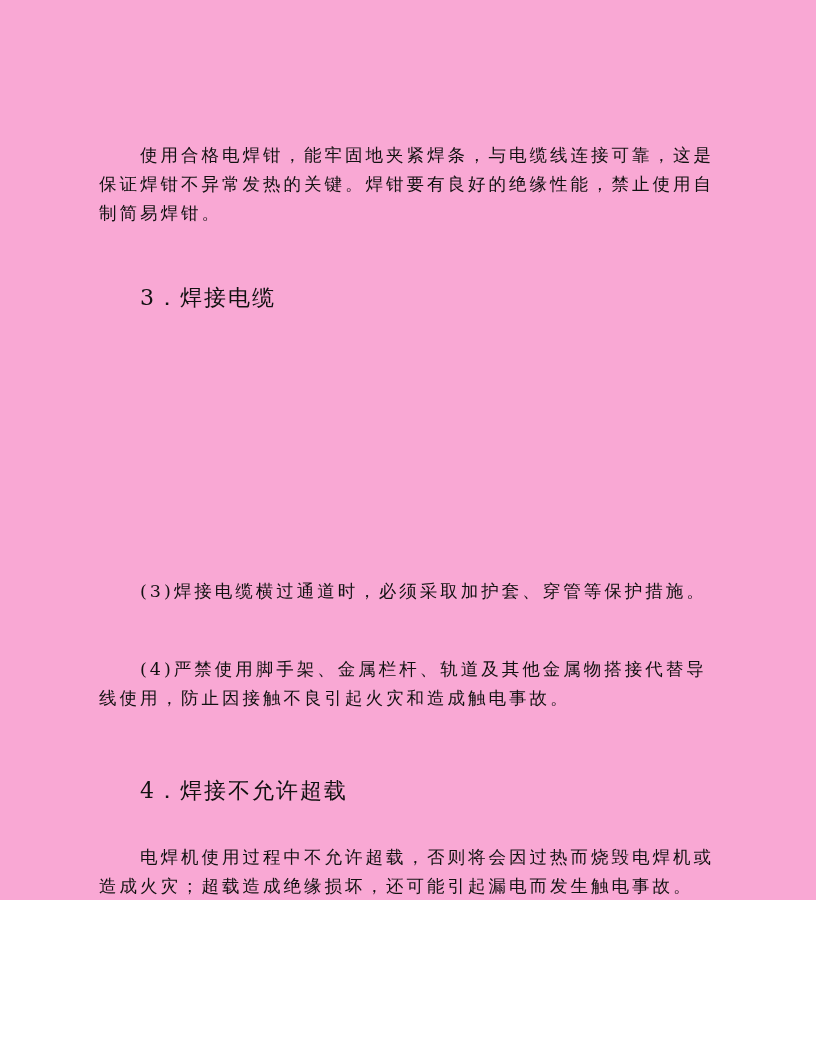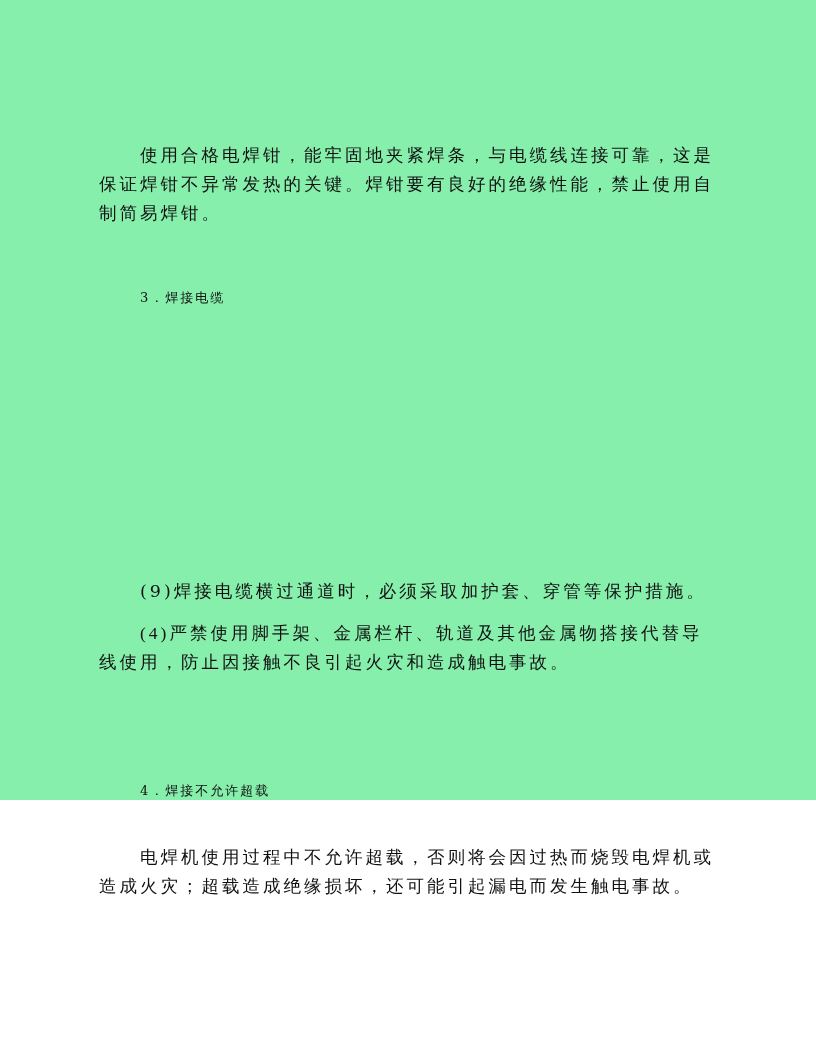--- a/index.html
+++ b/index.html
@@ -13,57 +13,57 @@
       position: relative;
       overflow: hidden;
       font-family: "DejaVu Serif", "Liberation Serif", serif;
       color: #111111;
     }
     .page {
       position: absolute;
       left: 0;
       top: 0;
       width: 816px;
-      height: 800px;
-      background: #86efac;
+      height: 900px;
+      background: #f9a8d4;
     }
     .para {
       position: absolute;
       left: 99px;
       width: 620px;
       font-size: 17.5px;
       letter-spacing: 3px;
       line-height: 29px;
       text-indent: 41px;
       margin: 0;
       white-space: normal;
       word-break: break-all;
     }
     .heading {
       position: absolute;
       left: 140px;
-      font-size: 13px;
+      font-size: 22px;
       letter-spacing: 2px;
       line-height: 29px;
       margin: 0;
       white-space: nowrap;
     }
   </style>
 </head>
 <body>
 
 <div class="page">
 
   <p class="para" style="top:141px;">使用合格电焊钳，能牢固地夹紧焊条，与电缆线连接可靠，这是保证焊钳不异常发热的关键。焊钳要有良好的绝缘性能，禁止使用自制简易焊钳。</p>
 
   <p class="heading" style="top:283px;">3．焊接电缆</p>
 
 
 
-  <p class="para" style="top:577px;">(9)焊接电缆横过通道时，必须采取加护套、穿管等保护措施。</p>
+  <p class="para" style="top:577px;">(3)焊接电缆横过通道时，必须采取加护套、穿管等保护措施。</p>
 
-  <p class="para" style="top:619px;font-family:Liberation Serif, serif;">(4)严禁使用脚手架、金属栏杆、轨道及其他金属物搭接代替导线使用，防止因接触不良引起火灾和造成触电事故。</p>
+  <p class="para" style="top:655px;">(4)严禁使用脚手架、金属栏杆、轨道及其他金属物搭接代替导线使用，防止因接触不良引起火灾和造成触电事故。</p>
 
   <p class="heading" style="top:776px;">4．焊接不允许超载</p>
 
   <p class="para" style="top:844px;font-family:Liberation Mono, monospace;">电焊机使用过程中不允许超载，否则将会因过热而烧毁电焊机或造成火灾；超载造成绝缘损坏，还可能引起漏电而发生触电事故。</p>
 
 </div>
 
 </body></html>

